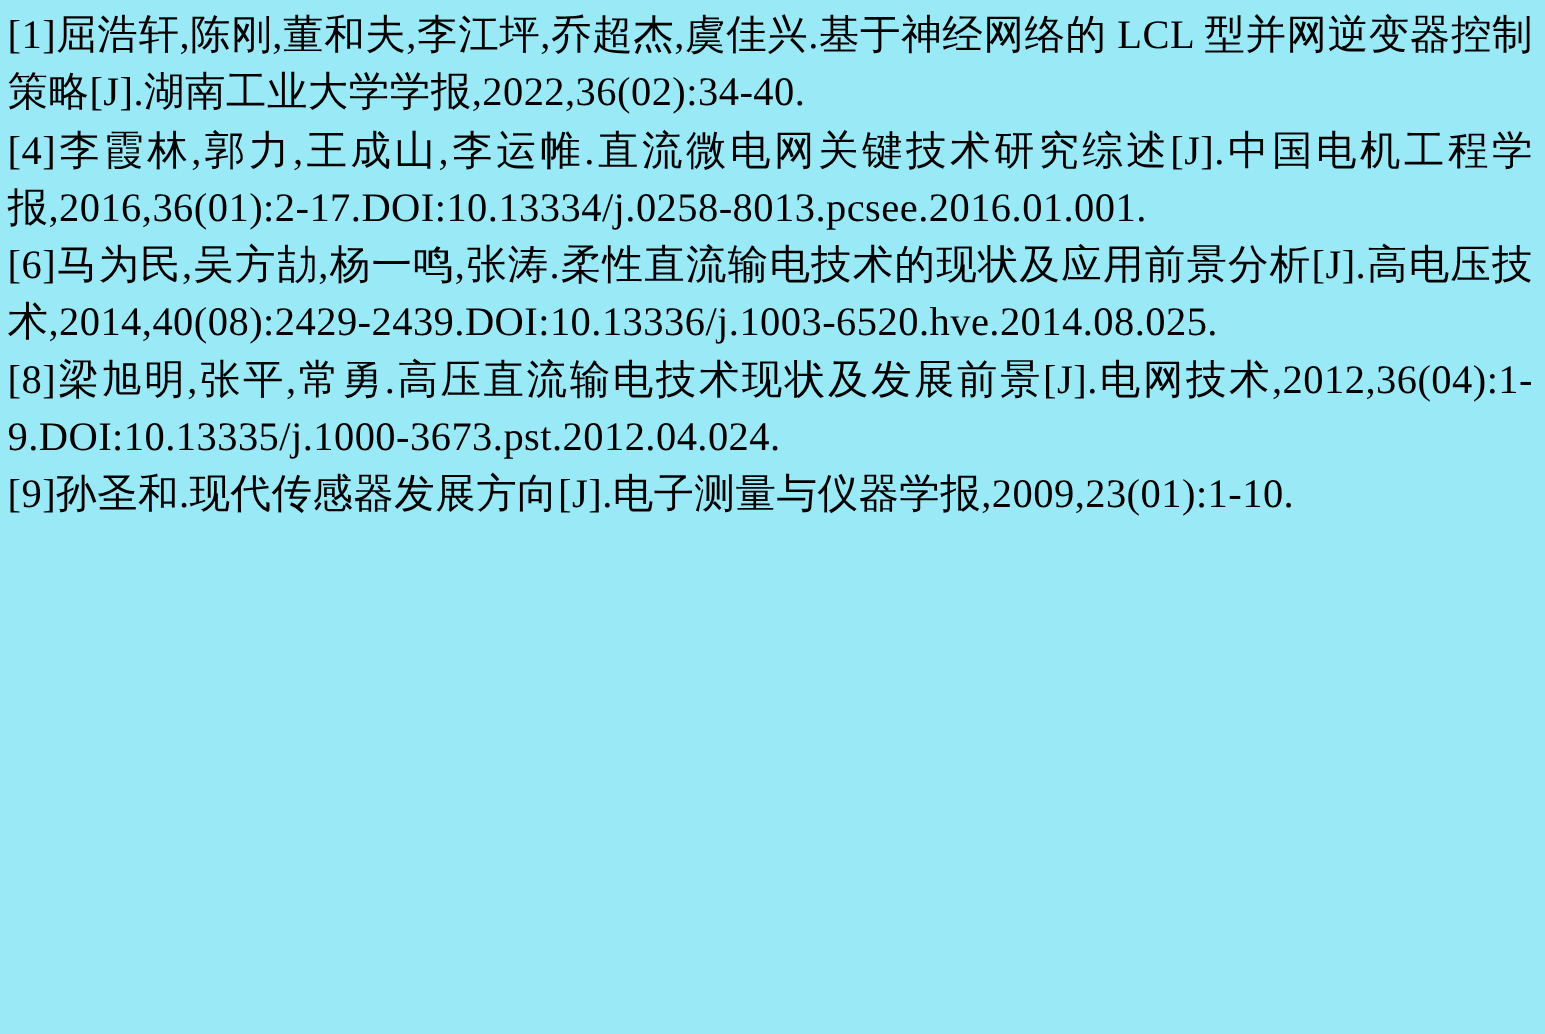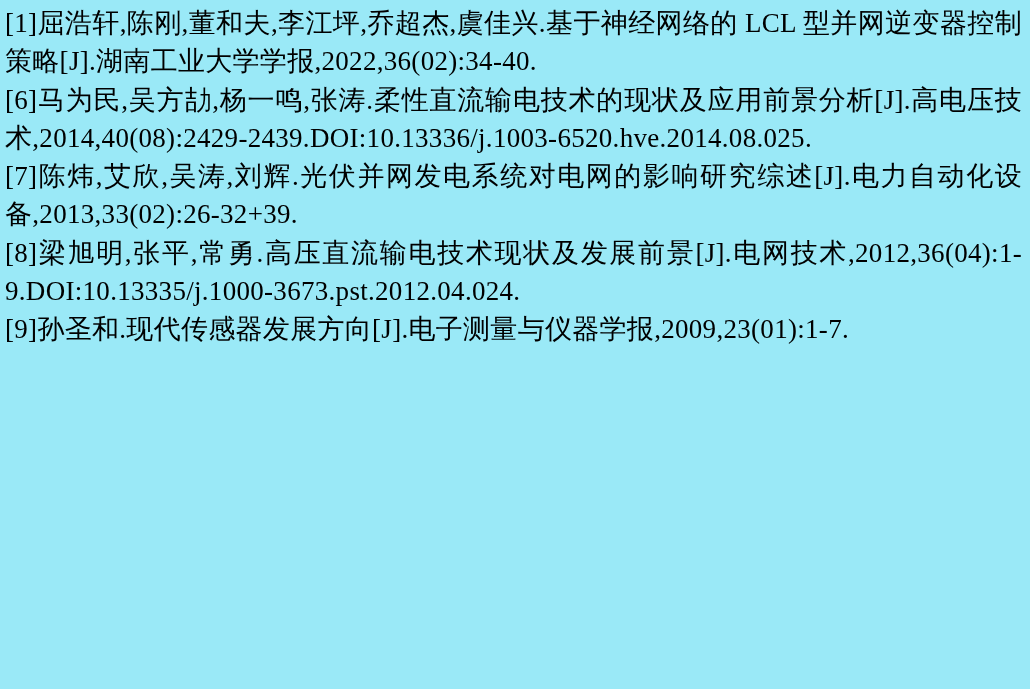--- a/index.html
+++ b/index.html
@@ -29,17 +29,17 @@
     word-wrap: break-word;
     overflow-wrap: break-word;
     letter-spacing: 0.3px;
   }
 </style>
 </head>
 <body style="background: rgb(154, 233, 247);">
 
 <div class="doc" style="color: rgb(0, 0, 0);">
   <p>[1]屈浩轩,陈刚,董和夫,李江坪,乔超杰,虞佳兴.基于神经网络的 LCL 型并网逆变器控制策略[J].湖南工业大学学报,2022,36(02):34-40.</p>
+  <p>[4]李霞林,郭力,王成山,李运帷.直流微电网关键技术研究综述[J].中国电机工程学报,2016,36(01):2-17.DOI:10.13334/j.0258-8013.pcsee.2016.01.001.</p>
   <p>[6]马为民,吴方劼,杨一鸣,张涛.柔性直流输电技术的现状及应用前景分析[J].高电压技术,2014,40(08):2429-2439.DOI:10.13336/j.1003-6520.hve.2014.08.025.</p>
-  <p>[7]陈炜,艾欣,吴涛,刘辉.光伏并网发电系统对电网的影响研究综述[J].电力自动化设备,2013,33(02):26-32+39.</p>
   <p>[8]梁旭明,张平,常勇.高压直流输电技术现状及发展前景[J].电网技术,2012,36(04):1-9.DOI:10.13335/j.1000-3673.pst.2012.04.024.</p>
-  <p>[9]孙圣和.现代传感器发展方向[J].电子测量与仪器学报,2009,23(01):1-7.</p>
+  <p>[9]孙圣和.现代传感器发展方向[J].电子测量与仪器学报,2009,23(01):1-10.</p>
 </div>
 
 </body></html>

